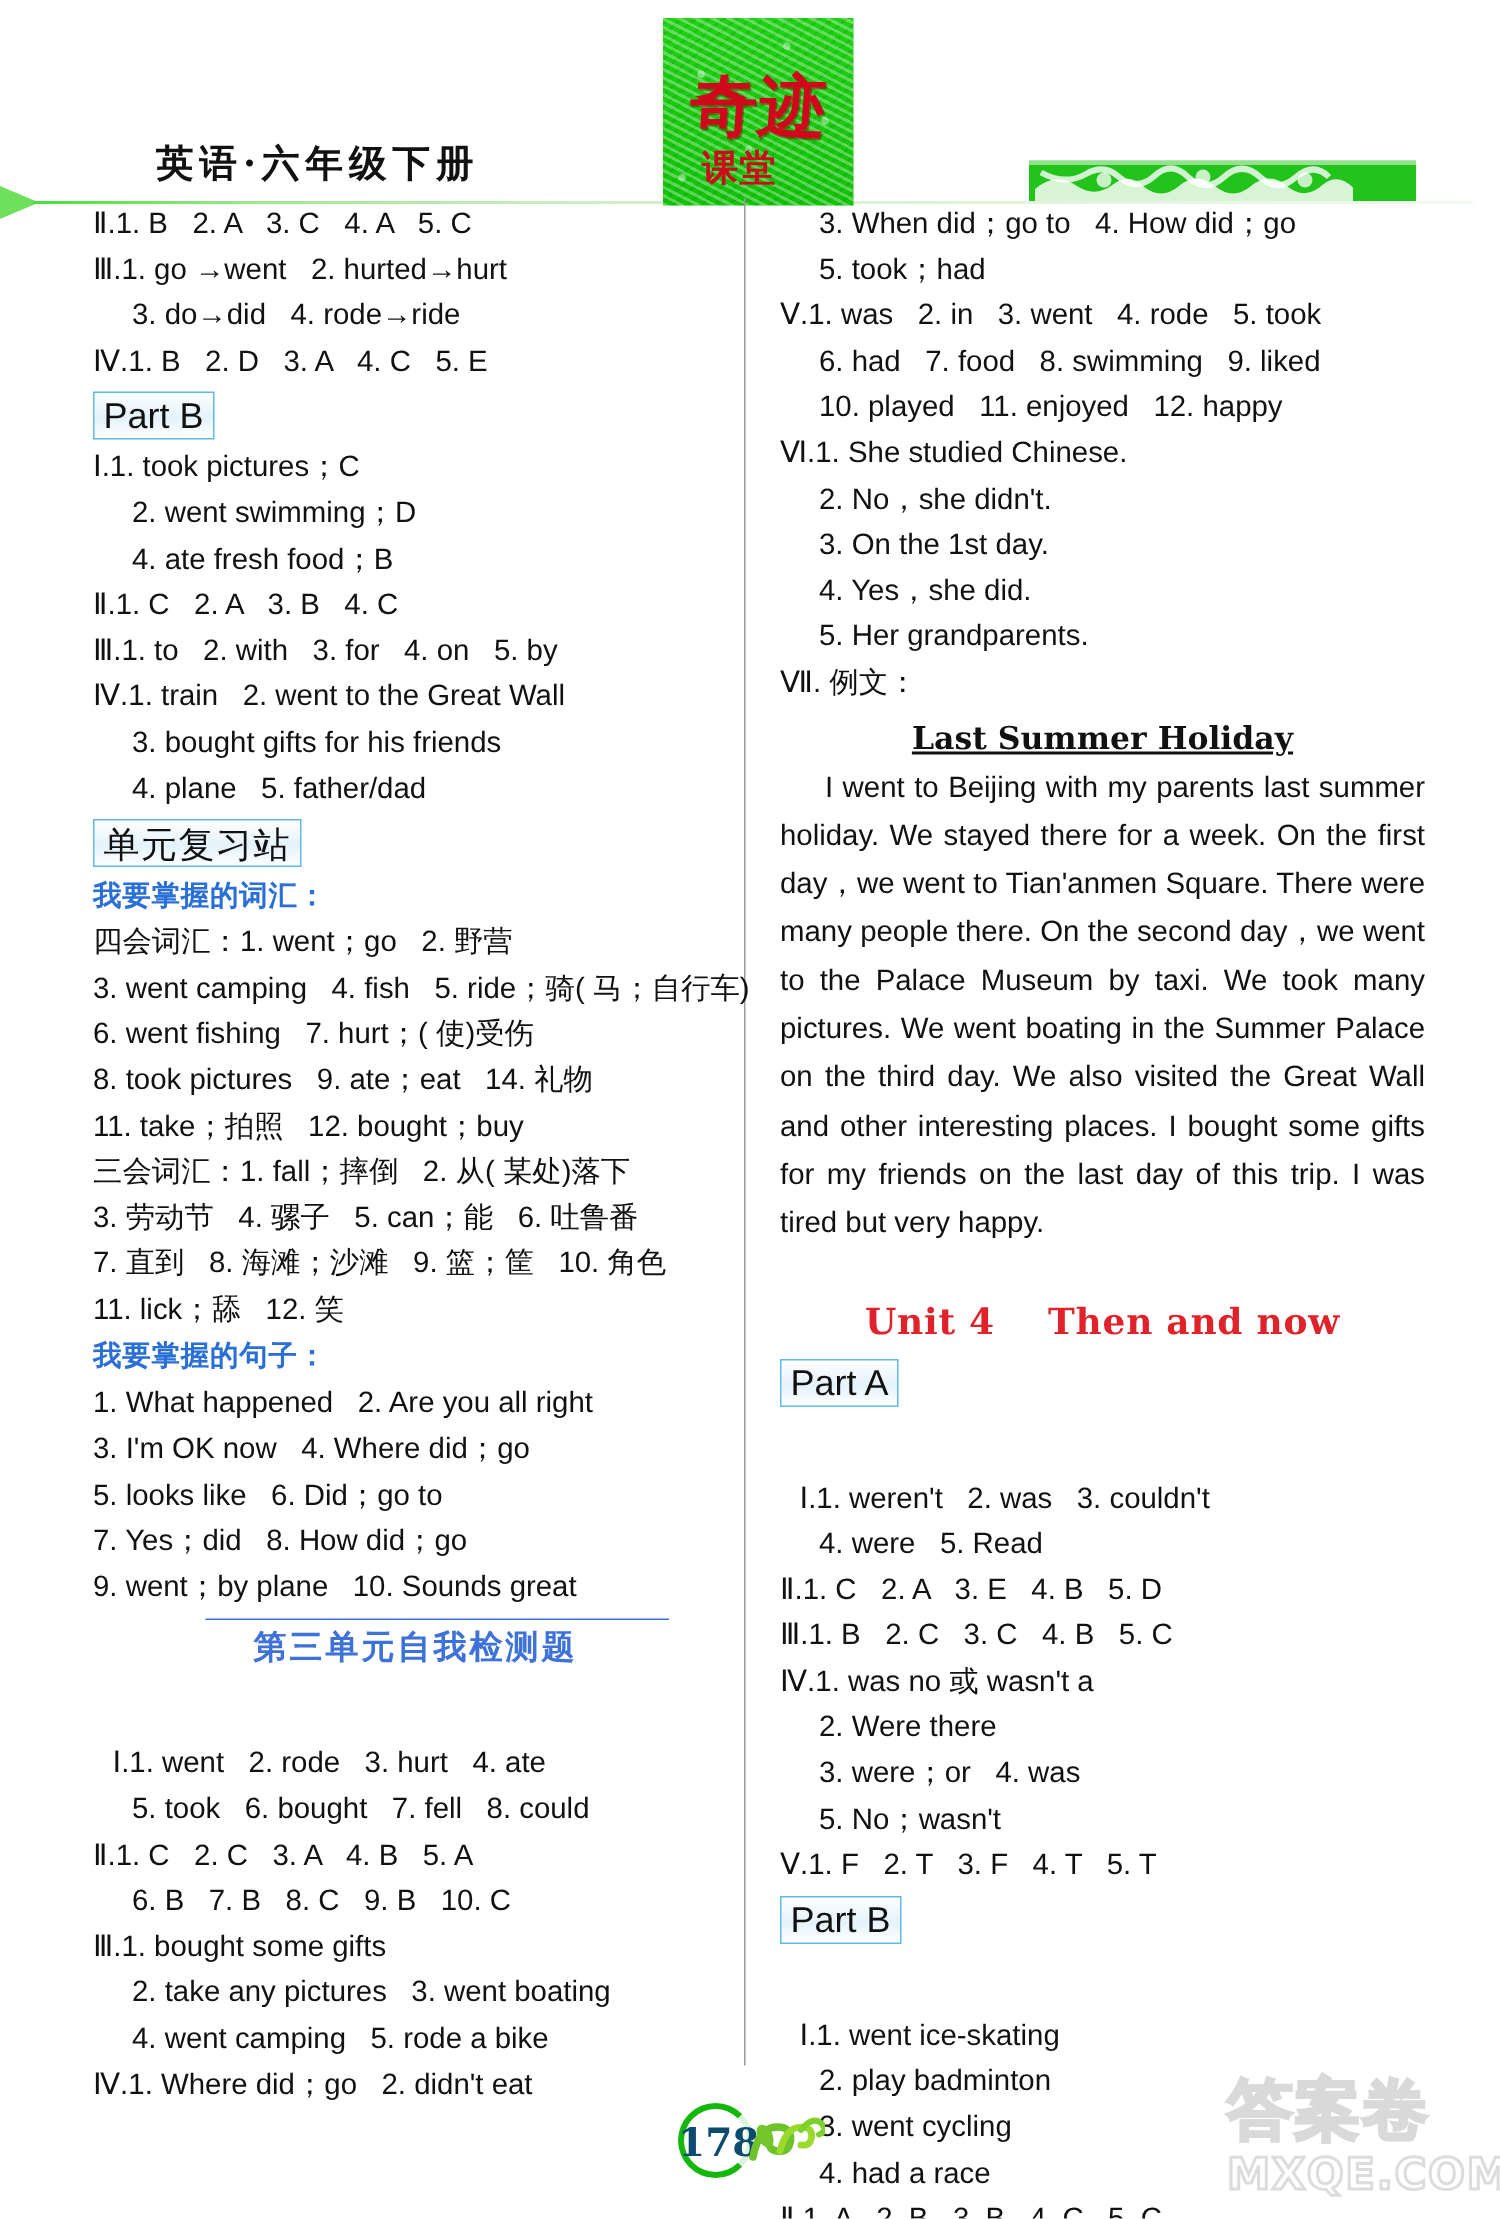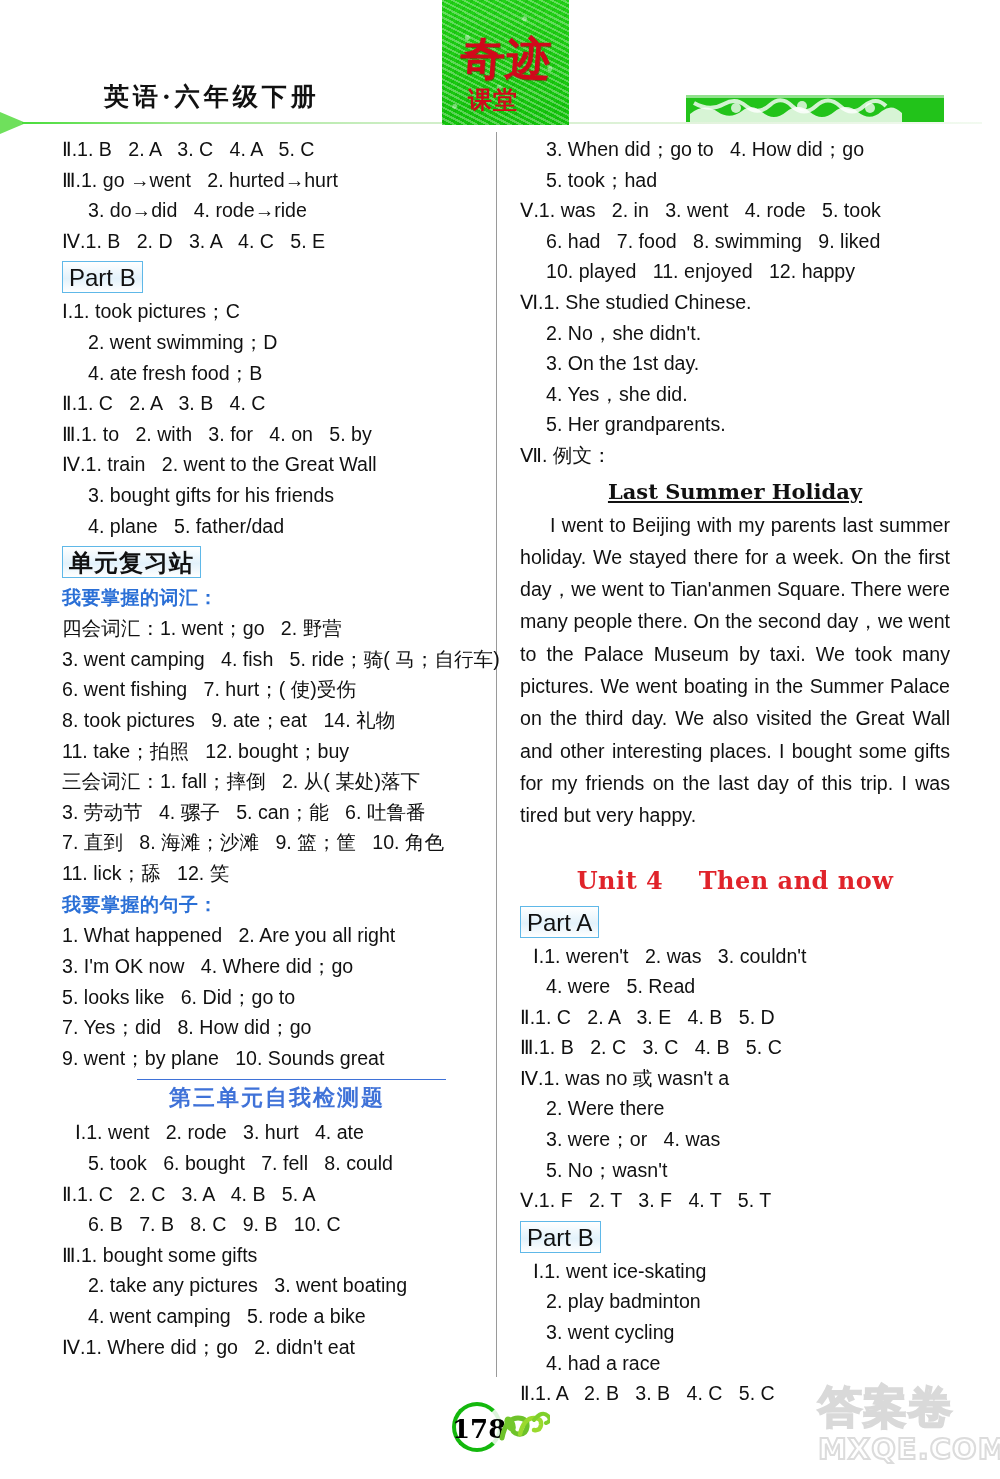--- a/index.html
+++ b/index.html
@@ -12,21 +12,21 @@
     height: 1479px;
     position: relative;
     font-family: "Liberation Sans", sans-serif;
     color: #111;
     overflow: hidden;
   }
 
   
   .header {
     position: absolute;
-    left: 0; top: 4px;
+    left: 0; top: 16px;
     width: 860px; height: 132px;
   }
   .header-logo {
     position: absolute;
     left: 442px; top: -4px;
     width: 127px; height: 125px;
     background:
       radial-gradient(circle at 20% 30%, rgba(255,255,255,.45) 0 2px, rgba(0,0,0,0) 3px),
       radial-gradient(circle at 65% 15%, rgba(255,255,255,.4) 0 2px, rgba(0,0,0,0) 3px),
       radial-gradient(circle at 45% 70%, rgba(255,255,255,.35) 0 2px, rgba(0,0,0,0) 3px),
@@ -111,38 +111,38 @@
 
   
   .ln {
     font-size: 19.6px;
     line-height: 30.6px;
     white-space: pre;
     color: #111;
     font-family: "Liberation Sans", sans-serif;
   }
   .ln.ind   { padding-left: 26px; }
-  .ln.ind2  { padding-left: 13px; }
+  .ln.ind2  { padding-left: 13px; margin-top: 43px; }
 
   
   .partbox {
     display: inline-block;
     border: 1.5px solid #5fb8e8;
     padding: 4px 6px 2px 6px;
     font-size: 24px;
     line-height: 24px;
     color: #111;
     background: linear-gradient(#ffffff, #e3f2fb 55%, #ffffff);
     margin: 5px 0 3px 0;
     font-family: "Liberation Sans", sans-serif;
     text-align: right;
   }
   .partbox.cn {
     font-family: "DejaVu Sans", sans-serif;
-    font-weight: bold;
+    font-weight: normal;
     letter-spacing: 1px;
   }
 
   
   .bluehead {
     color: #2a6fd6;
     font-family: "DejaVu Sans", sans-serif;
     font-weight: bold;
     font-size: 19px;
     line-height: 32px;
@@ -224,21 +224,21 @@
     box-sizing: border-box;
   }
   .page-num {
     position: absolute;
     left: 0; top: 12px;
     width: 54px;
     text-align: center;
     font-family: "DejaVu Serif", serif;
     font-weight: bold;
     font-size: 26px;
-    color: #000000;
+    color: #0c4a6e;
   }
   .page-vine {
     position: absolute;
     left: 46px; top: 2px;
   }
   .watermark {
     position: absolute;
     left: 818px; top: 1382px;
     width: 172px; height: 92px;
   }

